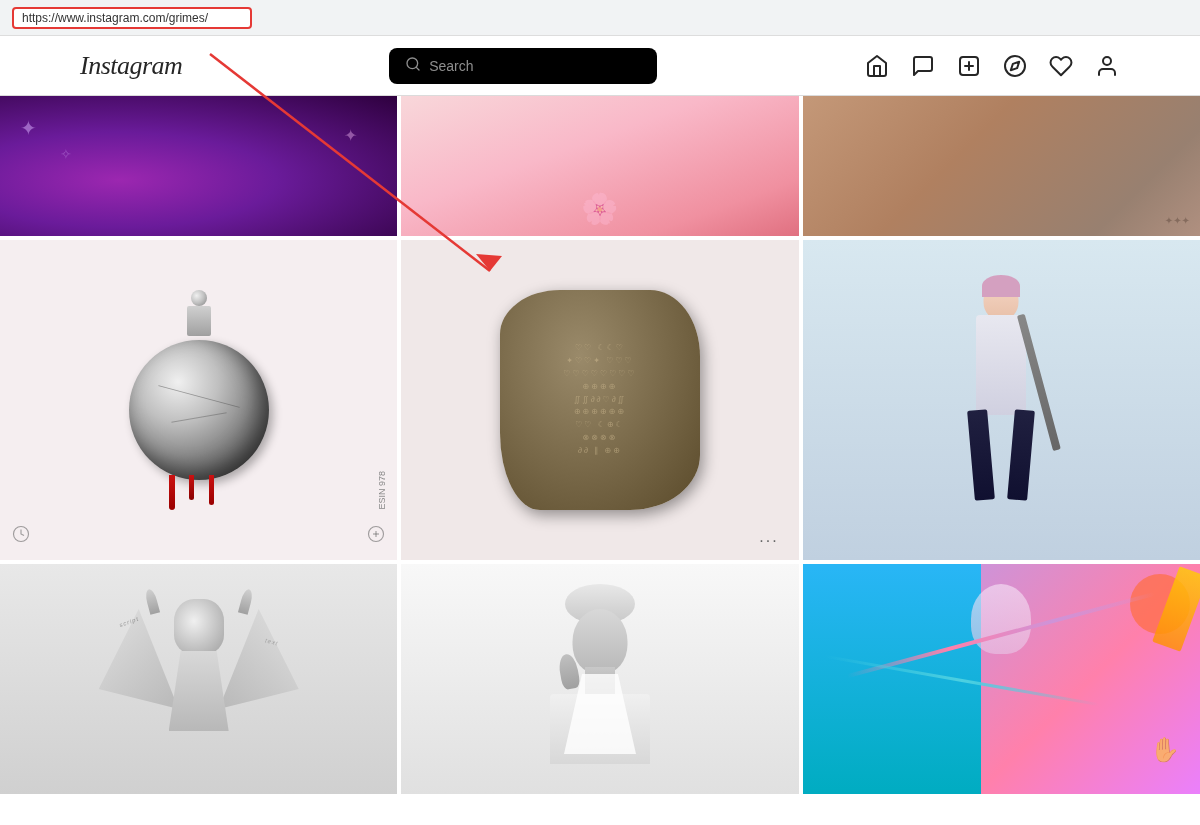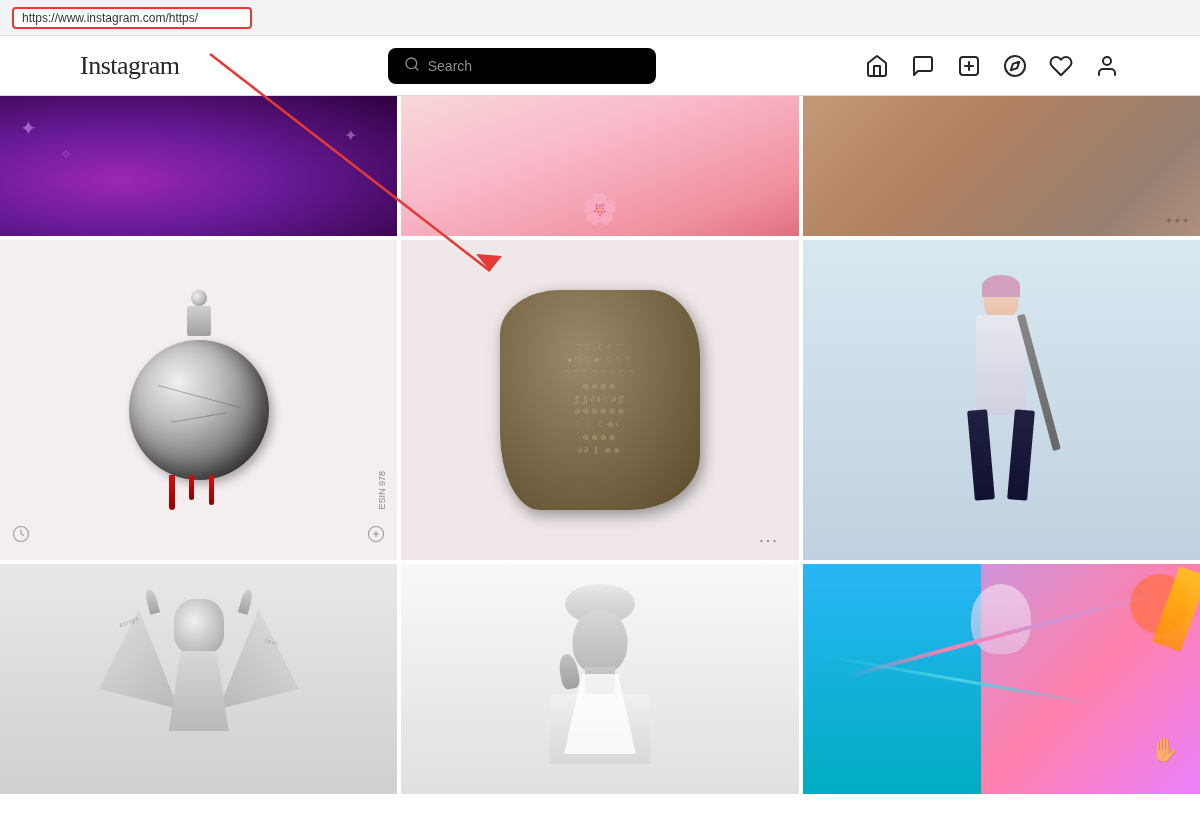--- a/index.html
+++ b/index.html
@@ -39,20 +39,21 @@
       display: flex;
       align-items: center;
       justify-content: space-between;
       padding: 0 80px;
       position: relative;
     }
 
     .ig-logo {
       font-family: 'Georgia', serif;
       font-size: 26px;
+      font-style: italic;
       font-weight: 400;
       color: #262626;
       letter-spacing: -0.5px;
     }
 
     .ig-search {
       display: flex;
       align-items: center;
       background: #000000;
       border-radius: 8px;
@@ -242,21 +243,21 @@
       width: 100%;
       height: 100%;
       pointer-events: none;
       z-index: 50;
     }
   </style>
 </head>
 <body>
 
 <div class="browser-bar">
-  <div class="url-bar">https://www.instagram.com/https/</div>
+  <div class="url-bar">https://www.instagram.com/grimes/</div>
 </div>
 
 <div class="arrow-container">
   <svg width="1200" height="789" viewBox="0 0 1200 789" fill="none">
 
     <line x1="210" y1="18" x2="490" y2="235" stroke="#e53935" stroke-width="2.5"></line>
     <polygon points="490,235 476,218 502,220" fill="#e53935"></polygon>
   </svg>
 </div>
 

